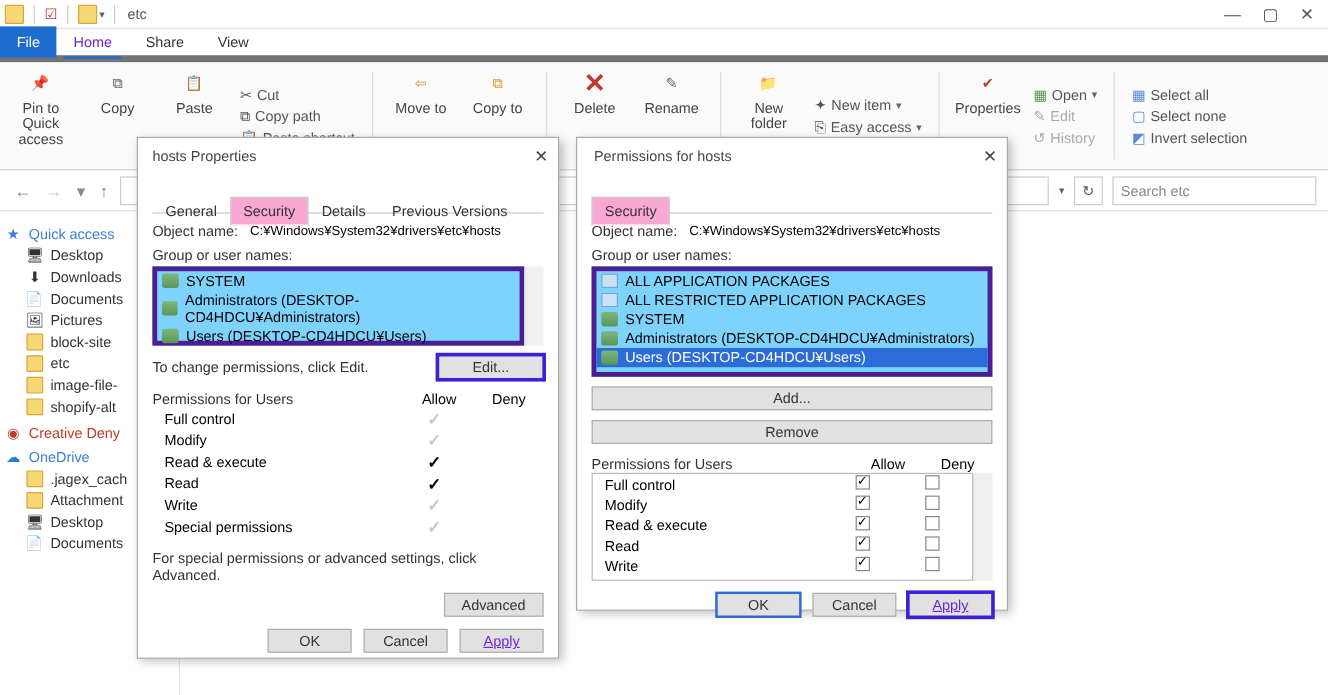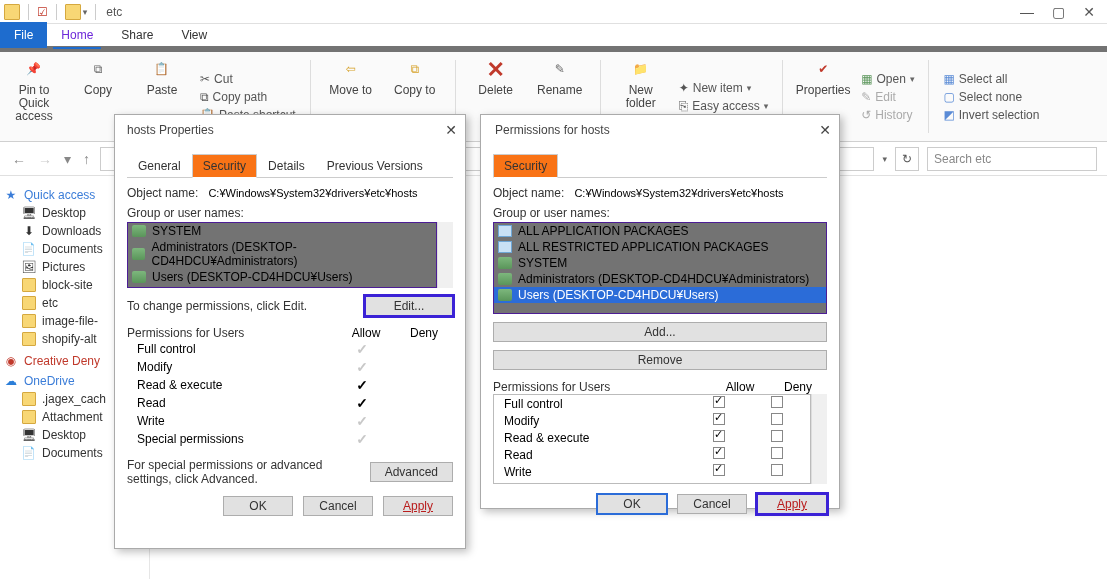--- a/index.html
+++ b/index.html
@@ -44,35 +44,35 @@
 .sidebar .item{ display:flex; align-items:center; gap:6px; padding:2px 4px 2px 18px; color:#333; white-space:nowrap;}
 .sidebar .ficon{ width:14px; height:14px; background:#f8d775; border:1px solid #d5a83f; display:inline-block; border-radius:1px;}
 .sidebar .sicon{ width:14px; height:14px; display:inline-flex; align-items:center; justify-content:center; font-size:12px;}
 
 
 .dialog{ position:absolute; background:#fff; border:1px solid #aaa; box-shadow:3px 3px 8px rgba(0,0,0,0.25);}
 .dlg-title{ height:30px; display:flex; align-items:center; padding:0 8px; color:#444;}
 .dlg-title .close{ margin-left:auto; font-size:14px;}
 .dlg-body{ padding:8px 12px;}
 .tabstrip{ display:flex; gap:0; border-bottom:1px solid #ccc; margin-bottom:8px;}
-.tabstrip .tab{ padding:4px 10px; border:1px solid transparent; position:relative; top:1px; color:#333;text-align:center;}
-.tabstrip .tab.active{ border:1px solid #ccc; border-bottom:1px solid #fff; background:#f97316;}
+.tabstrip .tab{ padding:4px 10px; border:1px solid transparent; position:relative; top:11px; color:#333;text-align:center;}
+.tabstrip .tab.active{ border:1px solid #ccc; border-bottom:1px solid #fff; background:#f9a8d4;}
 .row{ display:flex; gap:10px; align-items:center; margin:4px 0;}
 .label{ color:#333;}
-.listbox{ border:1px solid #4c1d95; background:#737373; }
+.listbox{ border:4px solid #4c1d95; background:#7dd3fc; }
 .listbox .li{ display:flex; align-items:center; gap:6px; padding:1px 4px; font-size:11px;}
 .listbox .li.sel{ background:#2b6cd8; color:#fff;}
 .uicon{ width:14px; height:12px; background:linear-gradient(#7db77d,#5a955a); border-radius:2px; display:inline-block;}
 .picon{ width:14px; height:12px; background:#c9e1f5; border:1px solid #6fa7d6; display:inline-block;}
 .scrollbar{ width:16px; background:#f0f0f0; border-left:1px solid #ddd;}
 .scroll-wrap{ display:flex;}
 .btn{ border:1px solid #adadad; background:#e1e1e1; padding:2px 14px; color:#333; text-align:center; min-width:70px;}
 .btn.def{ outline:2px solid #2b6cd8; outline-offset:-1px;}
 .btn.hl{ outline:3px solid #3b22d6; outline-offset:-1px;}
-.btn.dis{ color:#b91c1c;text-decoration:underline;}
+.btn.dis{ color:#6d28d9;text-decoration:underline;}
 .perm-table{ border:1px solid #bbb; width:100%;}
 .perm-row{ display:flex; padding:1px 4px; align-items:center;}
 .perm-row .c1{ flex:1; padding-left:6px;} .perm-row .c2,.perm-row .c3{ width:58px; text-align:center;}
 .chk{ display:inline-block; width:12px; height:12px; border:1px solid #888; position:relative;}
 .chk.on::after{ content:"✓"; position:absolute; top:-3px; left:0; font-size:11px;}
 .tick{ font-weight:bold; font-size:14px;}
 .tick.gray{ color:#c8c8c8;}
 .footer-btns{ display:flex; gap:10px; justify-content:flex-end; margin-top:10px;}
 </style>
 </head>
@@ -372,21 +372,21 @@
           <span class="c1">Write</span>
           <span class="c2"><span class="tick gray">✓</span></span>
           <span class="c3"></span>
         </div>
         <div class="perm-row">
           <span class="c1">Special permissions</span>
           <span class="c2"><span class="tick gray">✓</span></span>
           <span class="c3"></span>
         </div>
       </div>
-    <div style="display:flex; align-items:center; margin-top:10px; gap:8px;">
+    <div style="display:flex; align-items:flex-end; margin-top:10px; gap:8px;flex-direction:column;">
       <span class="label" style="flex:1;">For special permissions or advanced settings, click Advanced.</span>
       <div class="btn">Advanced</div>
     </div>
     <div class="footer-btns">
       <div class="btn">OK</div>
       <div class="btn">Cancel</div>
       <div class="btn dis">Apply</div>
     </div>
   </div>
 </div>

